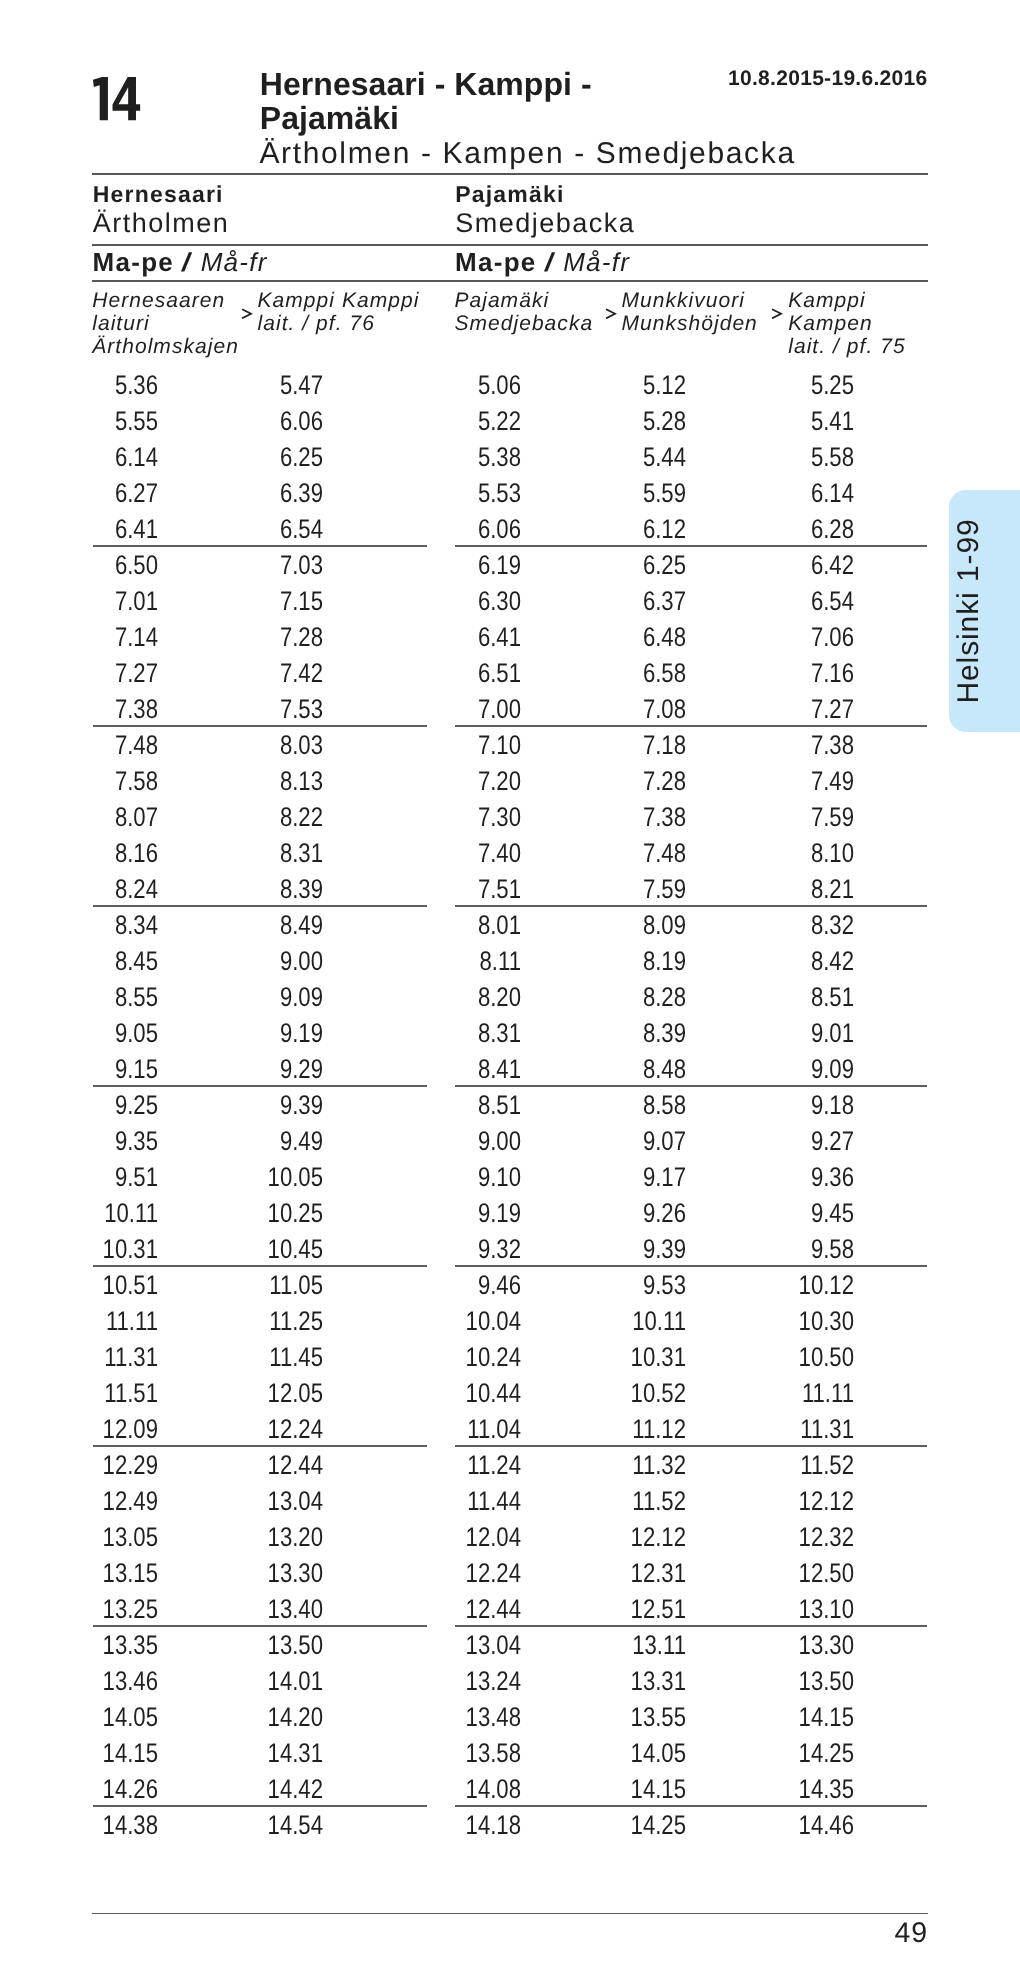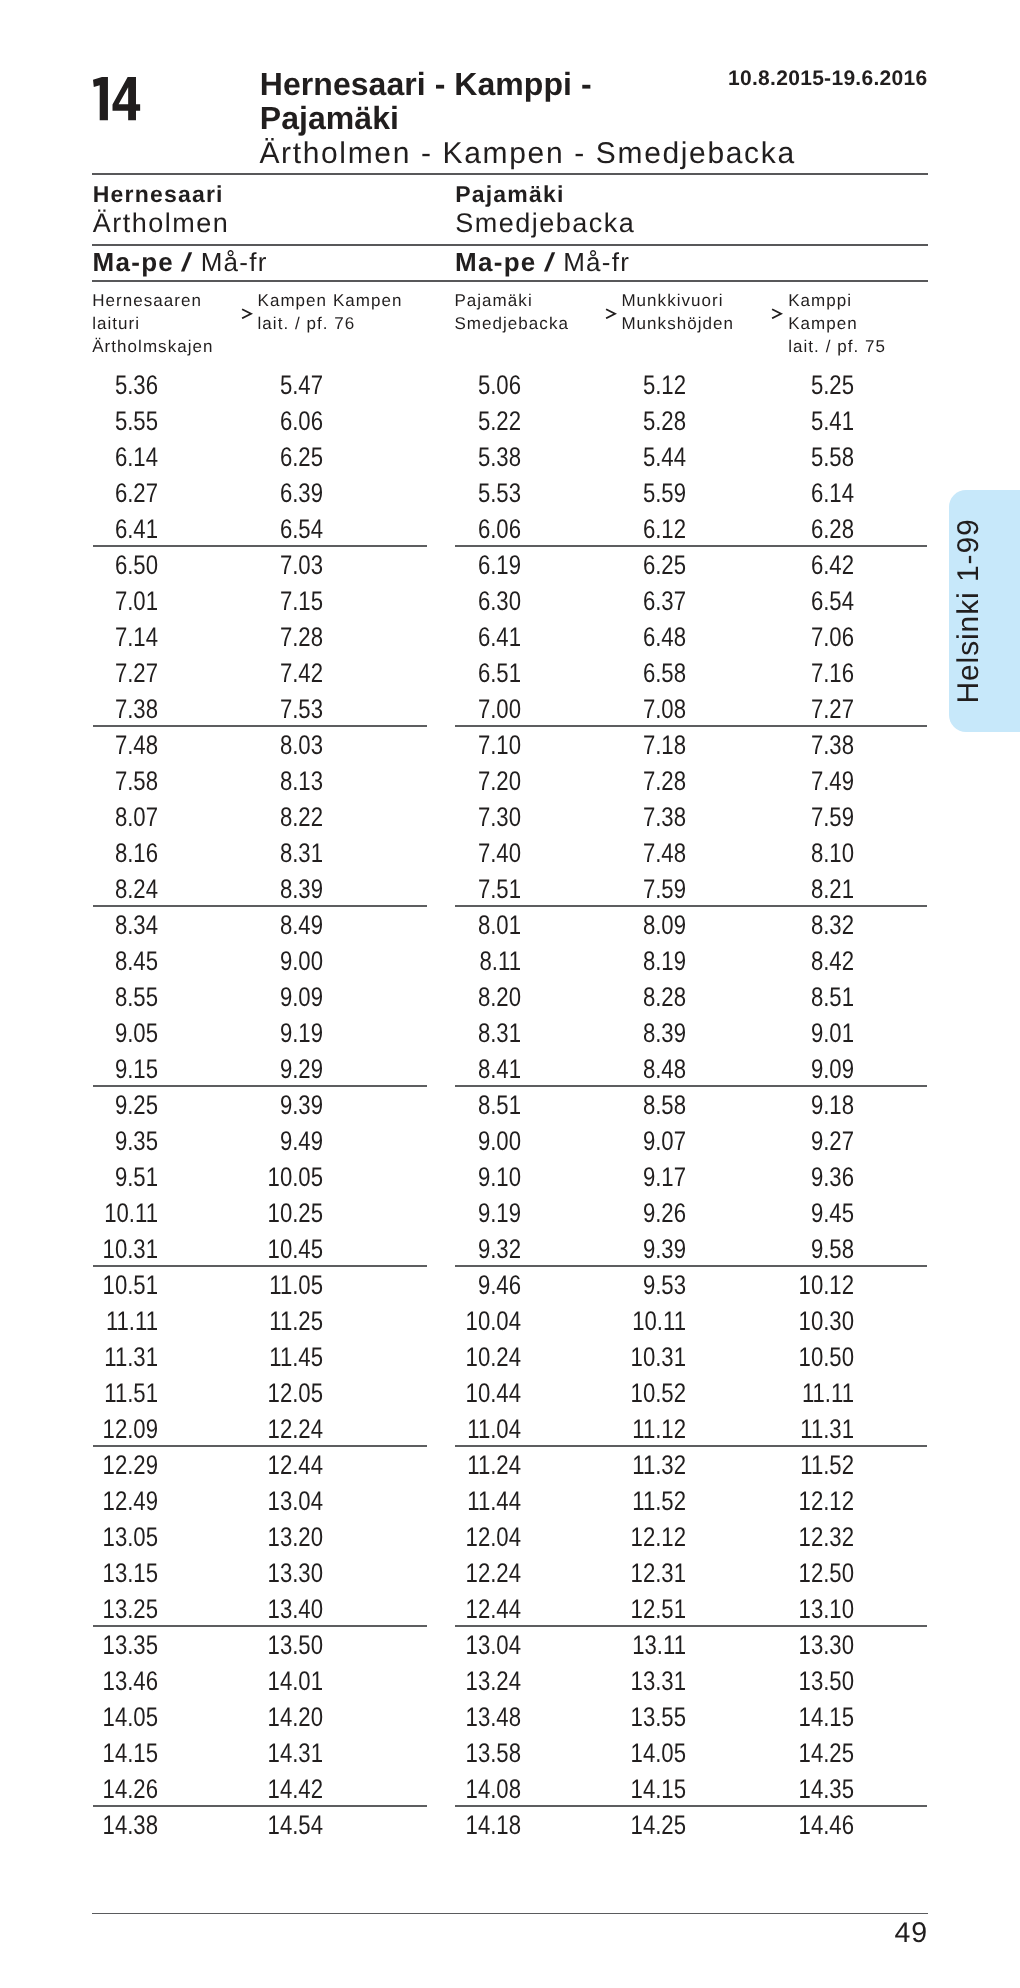--- a/index.html
+++ b/index.html
@@ -37,25 +37,25 @@
   .rule.thin{height:1.25px;background:#5d5e60;}
 
   
   .dirhead{position:absolute;white-space:nowrap;}
   .dirhead .fi{font-size:23px;font-weight:700;letter-spacing:1.2px;display:block;line-height:28px;}
   .dirhead .sv{font-size:27px;font-weight:400;letter-spacing:1.5px;display:block;line-height:30.5px;}
 
   .dayband{position:absolute;font-size:26px;line-height:26px;white-space:nowrap;letter-spacing:1.3px;}
   .dayband .fi{font-weight:700;}
   .dayband .sep{font-weight:700;margin:0 9px 0 9px;display:inline-block;transform:skewX(-11deg) scaleX(1.12);}
-  .dayband .sv{font-weight:400;}
-
-  
-  .colhead{position:absolute;font-size:17px;line-height:23.2px;font-weight:400;
-           letter-spacing:1.05px;white-space:nowrap;}
+  .dayband .sv{font-weight:400;font-style:italic;}
+
+  
+  .colhead{position:absolute;font-size:21px;line-height:23.2px;font-weight:400;
+           letter-spacing:1.05px;white-space:nowrap;font-style:italic;}
   .arrow{position:absolute;width:12px;height:12px;line-height:0;}
   .arrow svg{display:block;}
 
   
   .timetable{position:absolute;left:8px;top:372px;width:1020px;}
   .trow{position:relative;height:36px;}
   .time{position:absolute;top:0;font-size:27px;line-height:1;white-space:nowrap;font-style:normal;
         transform:scaleX(0.82);transform-origin:100% 0;text-align:right;width:150px;}
   .c1{left:-0.4px} .c2{left:164.6px} .c3{left:362.6px} .c4{left:527.6px} .c5{left:695.6px}
 
@@ -102,21 +102,21 @@
       <div>Hernesaaren</div>
       <div>laituri</div>
       <div>Ärtholmskajen</div>
     </div>
   <div class="arrow" style="left:241.2px;top:308.1px" aria-label="&gt;">
       <svg width="12" height="11" viewBox="0 0 12 11" aria-hidden="true">
         <path d="M1.1 1.2 L10.1 5.7 L1.1 10.3" fill="none" stroke="currentColor" stroke-width="1.8" stroke-linecap="butt" stroke-linejoin="miter"></path>
       </svg>
     </div>
   <div class="colhead" style="left:257.5px;top:288.7px">
-      <div>Kampen Kampen</div>
+      <div>Kamppi Kamppi</div>
       <div>lait. / pf. 76</div>
     </div>
   <div class="colhead" style="left:454.4px;top:288.7px">
       <div>Pajamäki</div>
       <div>Smedjebacka</div>
     </div>
   <div class="arrow" style="left:604.8px;top:308.1px" aria-label="&gt;">
       <svg width="12" height="11" viewBox="0 0 12 11" aria-hidden="true">
         <path d="M1.1 1.2 L10.1 5.7 L1.1 10.3" fill="none" stroke="currentColor" stroke-width="1.8" stroke-linecap="butt" stroke-linejoin="miter"></path>
       </svg>

